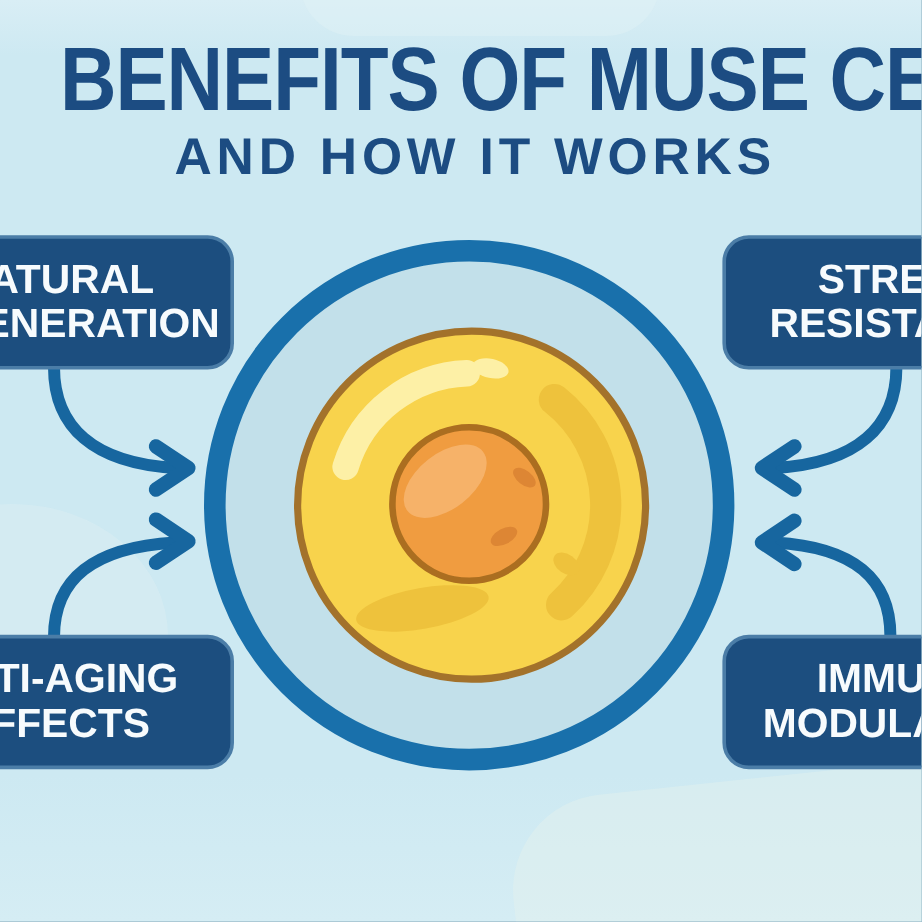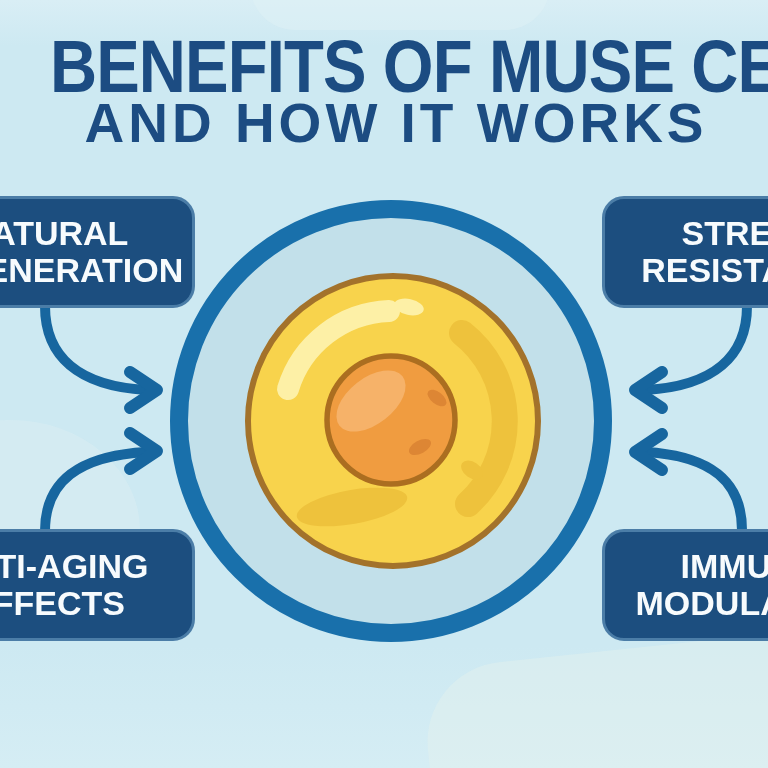--- a/index.html
+++ b/index.html
@@ -30,22 +30,22 @@
     white-space: nowrap;
     line-height: 1;
   }
   .title-line.l1 {
     top: 29px;
     font-size: 75px;
     letter-spacing: -1px;
     transform: scaleX(0.87);
   }
   .title-line.l2 {
-    top: 96px;
-    font-size: 55px;
+    top: 110px;
+    font-size: 43px;
     letter-spacing: 4px;
     margin-left: 24px;
   }
 
   .label-box {
     position: absolute;
     width: 295px;
     height: 112px;
     background: #1c4e7f;
     border: 3px solid #4b7da7;

